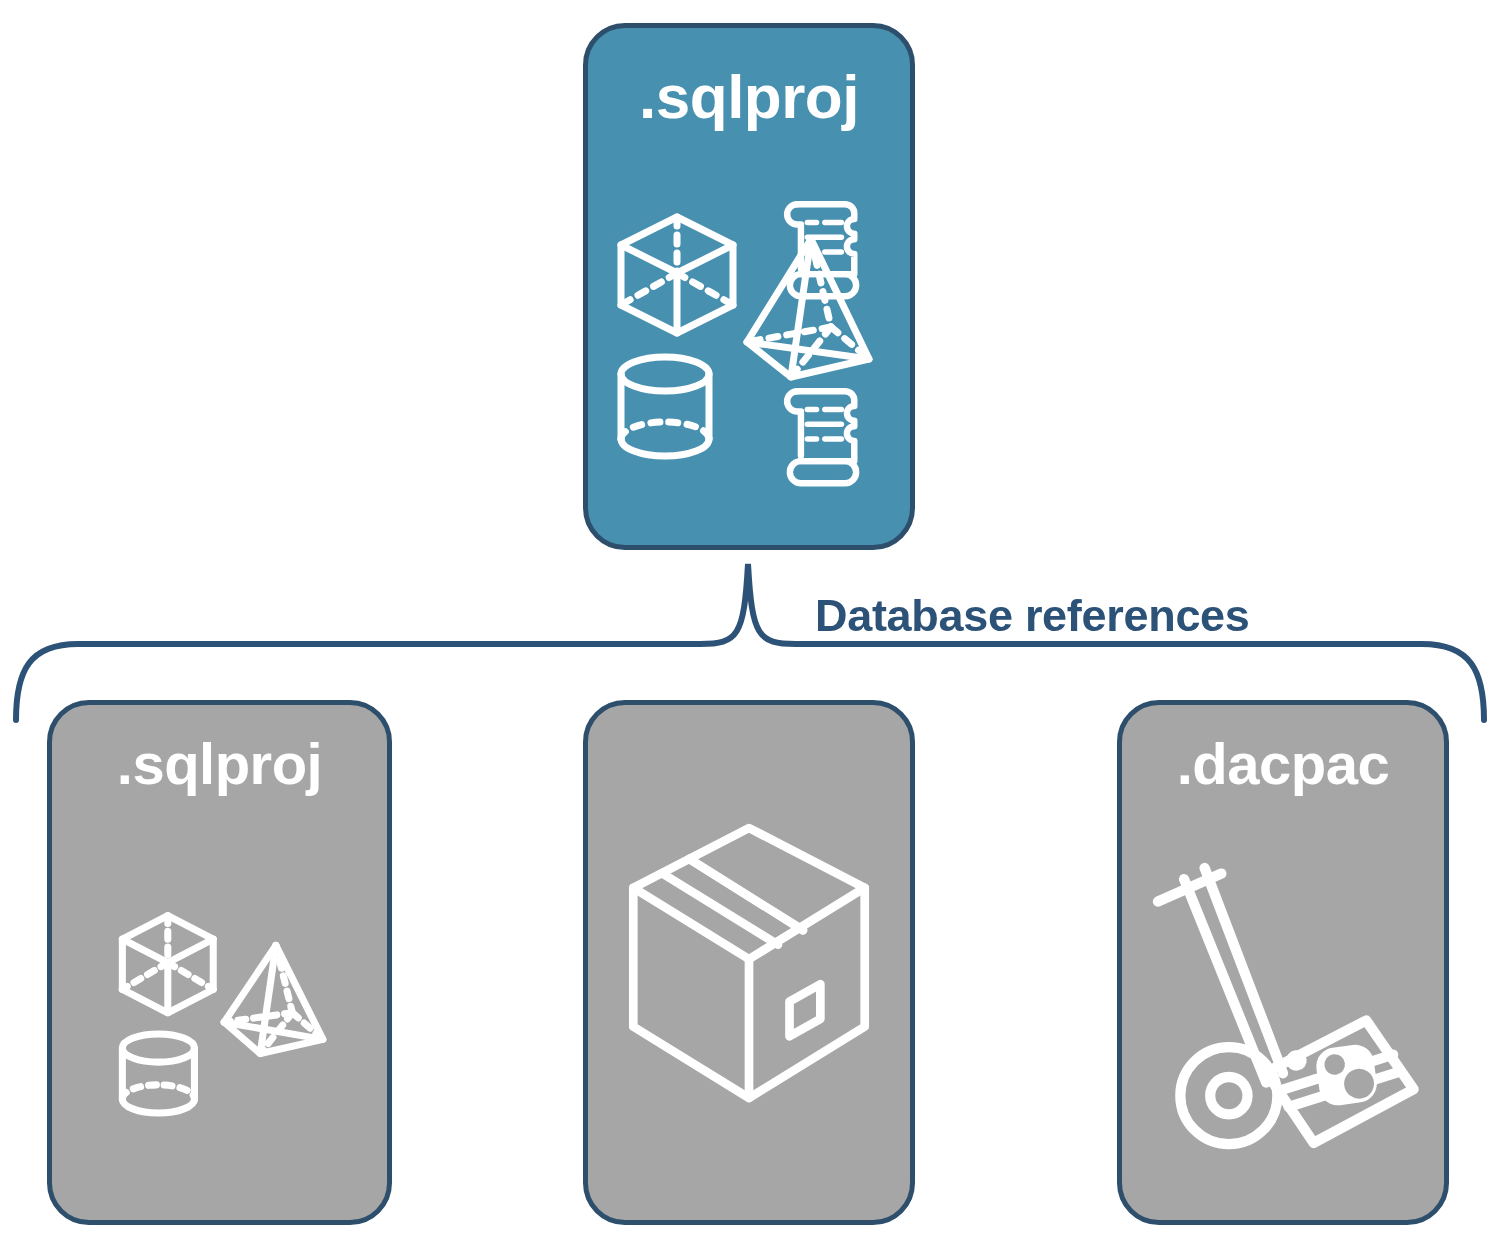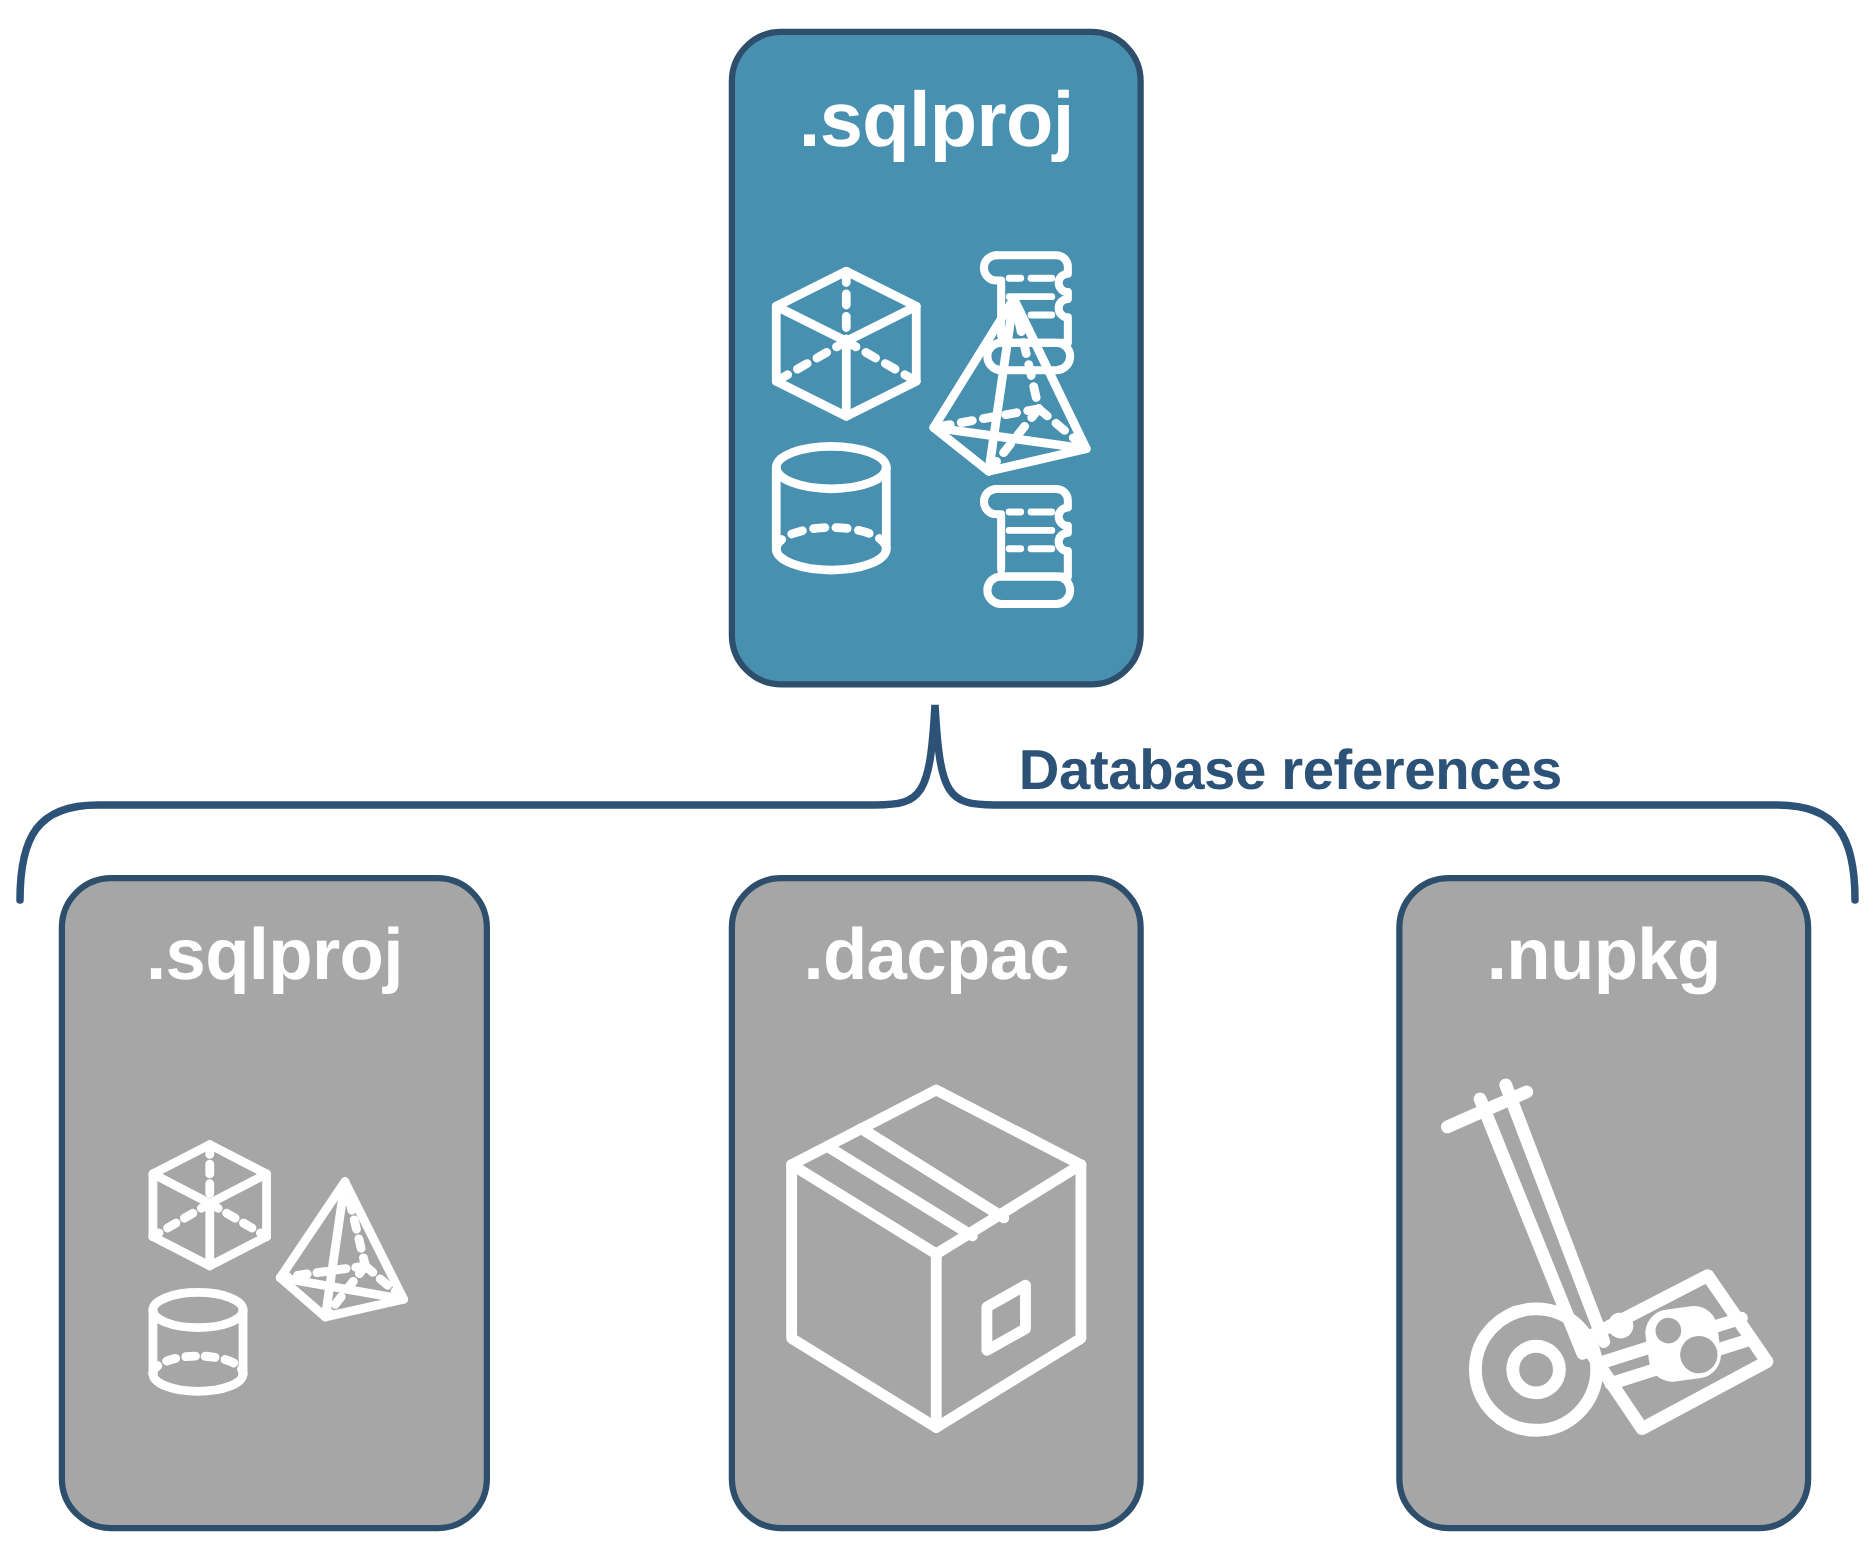--- a/index.html
+++ b/index.html
@@ -212,21 +212,20 @@
             <line x1="118" y1="203" x2="118" y2="268"></line>
             <path d="M26,268 a46,18 0 0 0 92,0"></path>
             <path d="M26,268 a46,18 0 0 1 92,0" stroke-dasharray="10 10"></path>
           </g>
         </g>
       </svg>
     </div>
   </div>
 
   <div class="card secondary" id="card-dacpac">
-    <div class="card-title">.dacpac</div>
     <div class="card-art">
       <svg width="270" height="290" viewBox="0 0 280 300">
         <g fill="none" stroke="#ffffff" stroke-width="9" stroke-linejoin="round" stroke-linecap="round">
 
           <polyline points="20,72 140,10 260,72 260,216 140,290 20,216 20,72"></polyline>
 
           <line x1="140" y1="146" x2="140" y2="290"></line>
 
           <polyline points="20,72 140,146 260,72"></polyline>
 
@@ -237,21 +236,21 @@
 
           <line x1="50" y1="57" x2="170" y2="131"></line>
 
           <polygon points="182,190 214,172 214,208 182,226"></polygon>
         </g>
       </svg>
     </div>
   </div>
 
   <div class="card secondary" id="card-nupkg">
-    <div class="card-title">.nupkg</div>
+    <div class="card-title">.dacpac</div>
     <div class="card-art">
       <svg width="280" height="300" viewBox="0 0 300 310">
         <g fill="none" stroke="#ffffff" stroke-width="11" stroke-linejoin="round" stroke-linecap="round">
 
           <line x1="16" y1="42" x2="84" y2="12"></line>
 
           <line x1="66" y1="6" x2="150" y2="226"></line>
           <line x1="94" y1="28" x2="182" y2="238" stroke-width="0"></line>
           <line x1="44" y1="18" x2="132" y2="236"></line>
 

